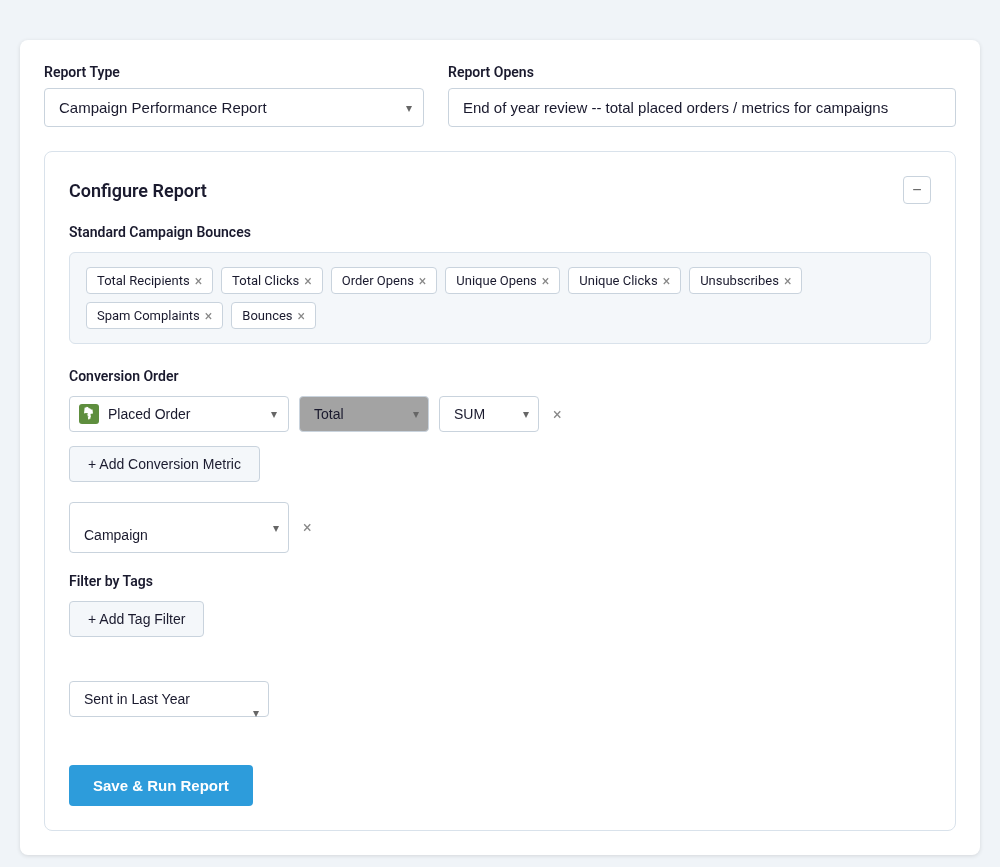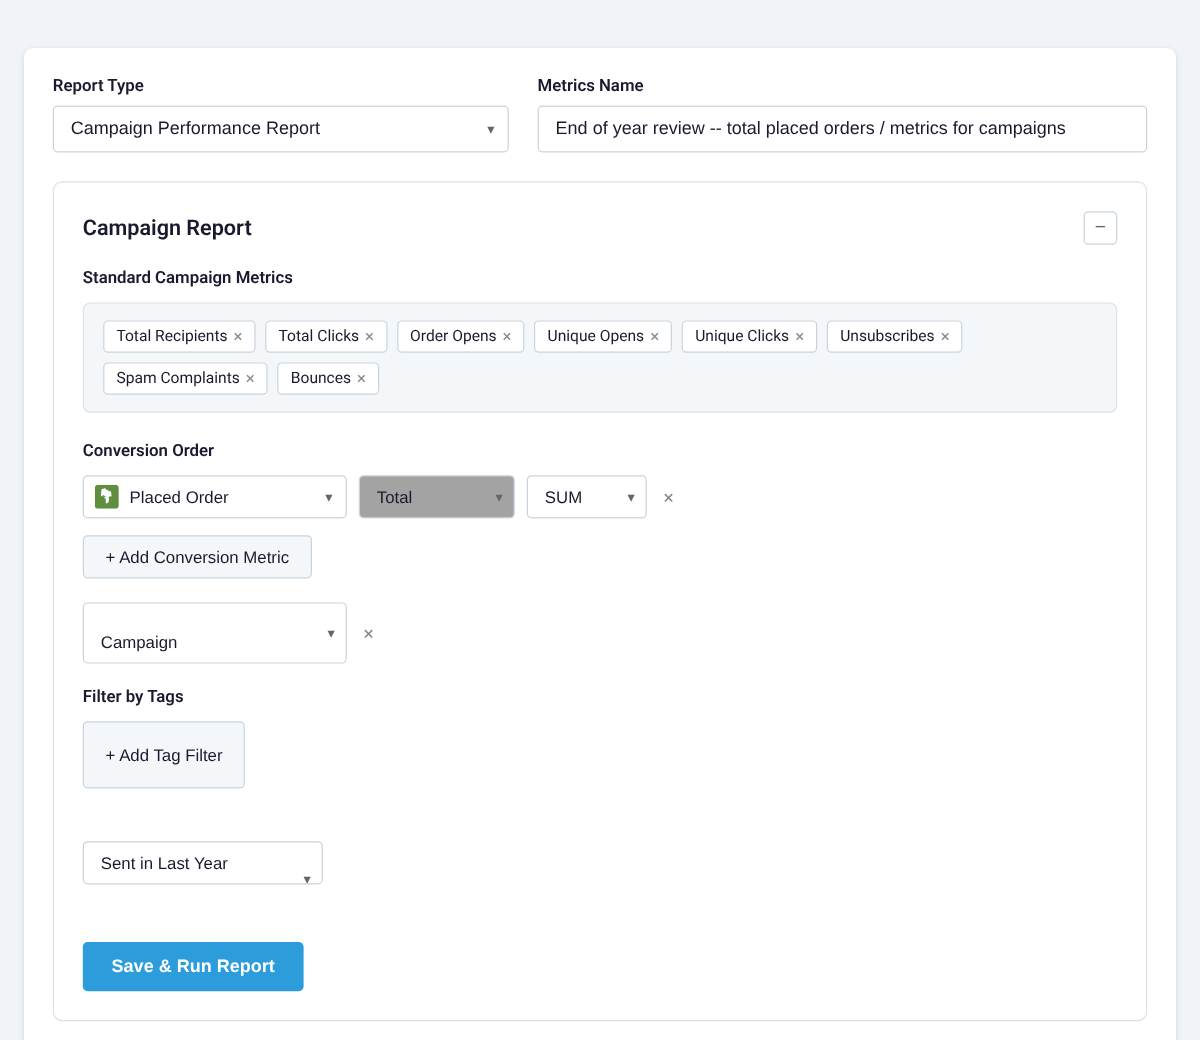--- a/index.html
+++ b/index.html
@@ -272,21 +272,21 @@
       color: #1a1a2e;
       appearance: none;
       cursor: pointer;
       width: 220px;
     }
 
     .tag-filter-btn {
       display: inline-flex;
       align-items: center;
       gap: 6px;
-      padding: 19px 18px;
+      padding: 9px 18px;
       border: 1.5px solid #c9d3dd;
       border-radius: 4px;
       background: #f4f7fa;
       font-size: 14px;
       color: #1a1a2e;
       cursor: pointer;
       margin-bottom: 24px;
     }
 
     .timeframe-select {
@@ -333,38 +333,38 @@
         <label class="field-label">Report Type</label>
         <div class="select-wrapper">
           <select class="select-input">
             <option>Campaign Performance Report</option>
           </select>
           <span class="select-arrow">▾</span>
         </div>
       </div>
 
       <div class="field-group report-name">
-        <label class="field-label">Metrics Name</label>
+        <label class="field-label">Report Opens</label>
         <input type="text" class="text-input" value="End of year review -- total placed orders / metrics for campaigns" style="">
       </div>
     </div>
 
     <div class="configure-card">
 
       
       <div class="configure-header">
-        <span class="configure-title">Campaign Report</span>
+        <span class="configure-title">Configure Report</span>
         <button class="collapse-btn">
           <span>−</span>
         </button>
       </div>
 
       
       <div class="section-divider">
-        <div class="section-label">Standard Campaign Metrics</div>
+        <div class="section-label">Standard Campaign Bounces</div>
         <div class="tags-area">
           <div class="tag">
             <span>Total Recipients</span>
             <span class="tag-x">×</span>
           </div>
           <div class="tag">
             <span>Total Clicks</span>
             <span class="tag-x">×</span>
           </div>
           <div class="tag">

